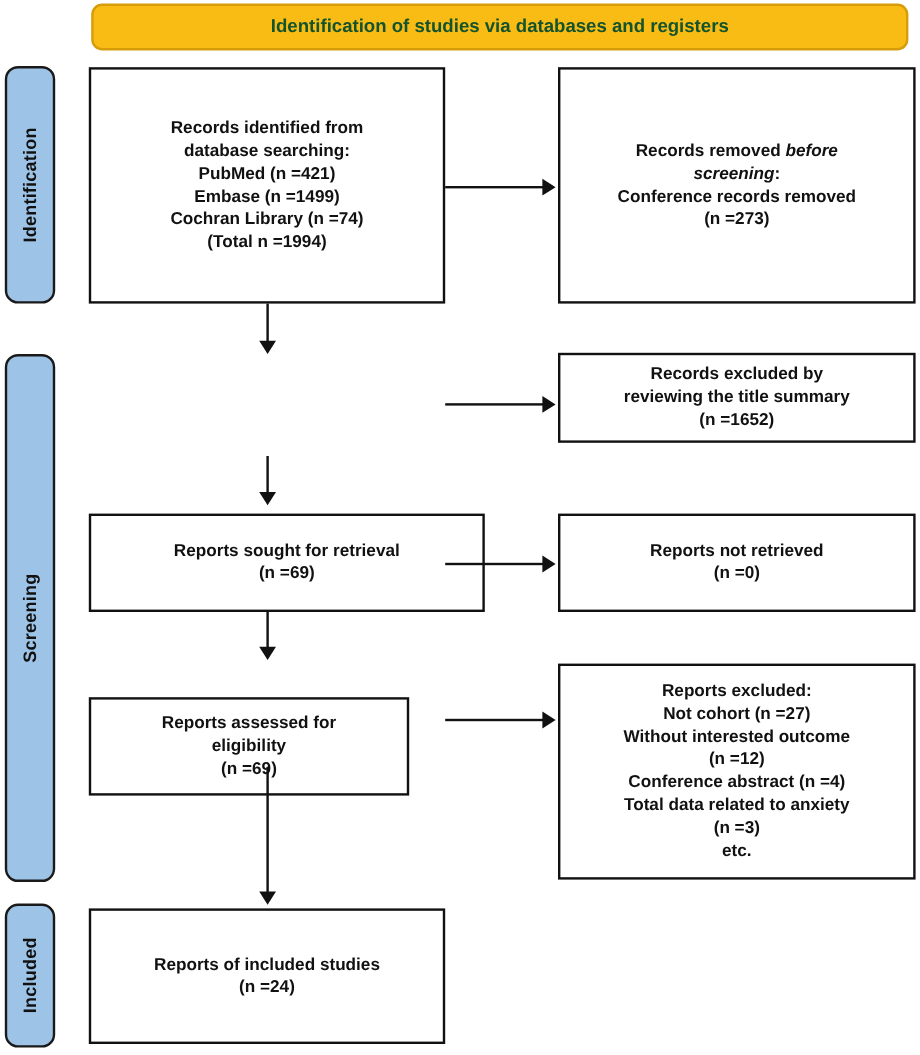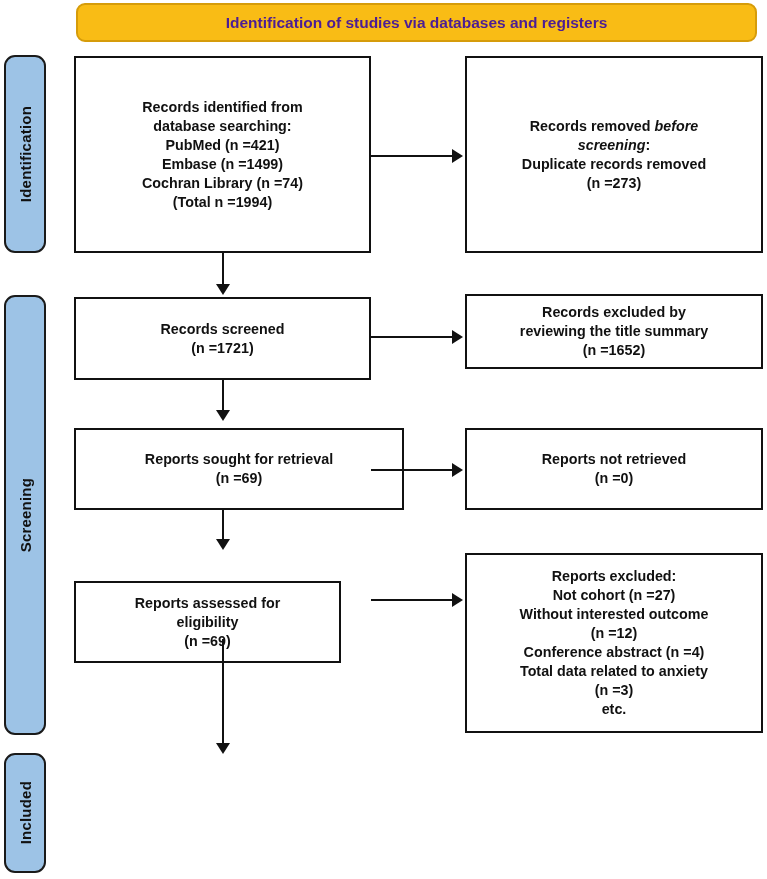--- a/index.html
+++ b/index.html
@@ -46,21 +46,21 @@
     border: 2px solid #D69C0A;
     border-radius: 9px;
     box-sizing: border-box;
     display: flex;
     align-items: center;
     justify-content: center;
   }
   .banner .banner-text {
     font-weight: bold;
     font-size: 15.5px;
-    color: #4c1d95;
+    color: #14532d;
     text-align: center;
   }
 
   
   .flow-box {
     position: absolute;
     background: #ffffff;
     border: 2.5px solid #111111;
     box-sizing: border-box;
     display: flex;
@@ -134,34 +134,30 @@
 <span>database searching:</span>
 <span>PubMed (n =421)</span>
 <span>Embase (n =1499)</span>
 <span>Cochran Library (n =74)</span>
 <span>(Total n =1994)</span></div>
   </div>
 
   <div class="flow-box" style="left:465px; top:56px; width:298px; height:197px;">
     <div class="box-text"><span>Records removed </span><em>before</em>
 <em>screening</em><span>:</span>
-<span>Duplicate records removed</span>
+<span>Conference records removed</span>
 <span>(n =273)</span></div>
   </div>
 
   <div class="conn-h-line" style="left:371px; top:155px; width:83px;"></div>
   <div class="arrow-right" style="left:452px; top:149px;"></div>
 
   <div class="conn-v-line" style="left:222px; top:253px; height:33px;"></div>
   <div class="arrow-down" style="left:216px; top:284px;"></div>
 
-  <div class="flow-box" style="left:74px; top:297px; width:297px; height:83px;">
-    <div class="box-text"><span>Records screened</span>
-<span>(n =1721)</span></div>
-  </div>
 
   <div class="flow-box" style="left:465px; top:294px; width:298px; height:75px;">
     <div class="box-text"><span>Records excluded by</span>
 <span>reviewing the title summary</span>
 <span>(n =1652)</span></div>
   </div>
 
   <div class="conn-h-line" style="left:371px; top:336px; width:83px;"></div>
   <div class="arrow-right" style="left:452px; top:330px;"></div>
 
@@ -200,14 +196,18 @@
 <span>(n =3)</span>
 <span>etc.</span></div>
   </div>
 
   <div class="conn-h-line" style="left:371px; top:599px; width:83px;"></div>
   <div class="arrow-right" style="left:452px; top:593px;"></div>
 
   <div class="conn-v-line" style="left:222px; top:639px; height:106px;"></div>
   <div class="arrow-down" style="left:216px; top:743px;"></div>
 
+  <div class="flow-box" style="left:74px; top:757px; width:297px; height:113px;">
+    <div class="box-text"><span>Reports of included studies</span>
+<span>(n =24)</span></div>
+  </div>
 
 </div>
 
 </body></html>

